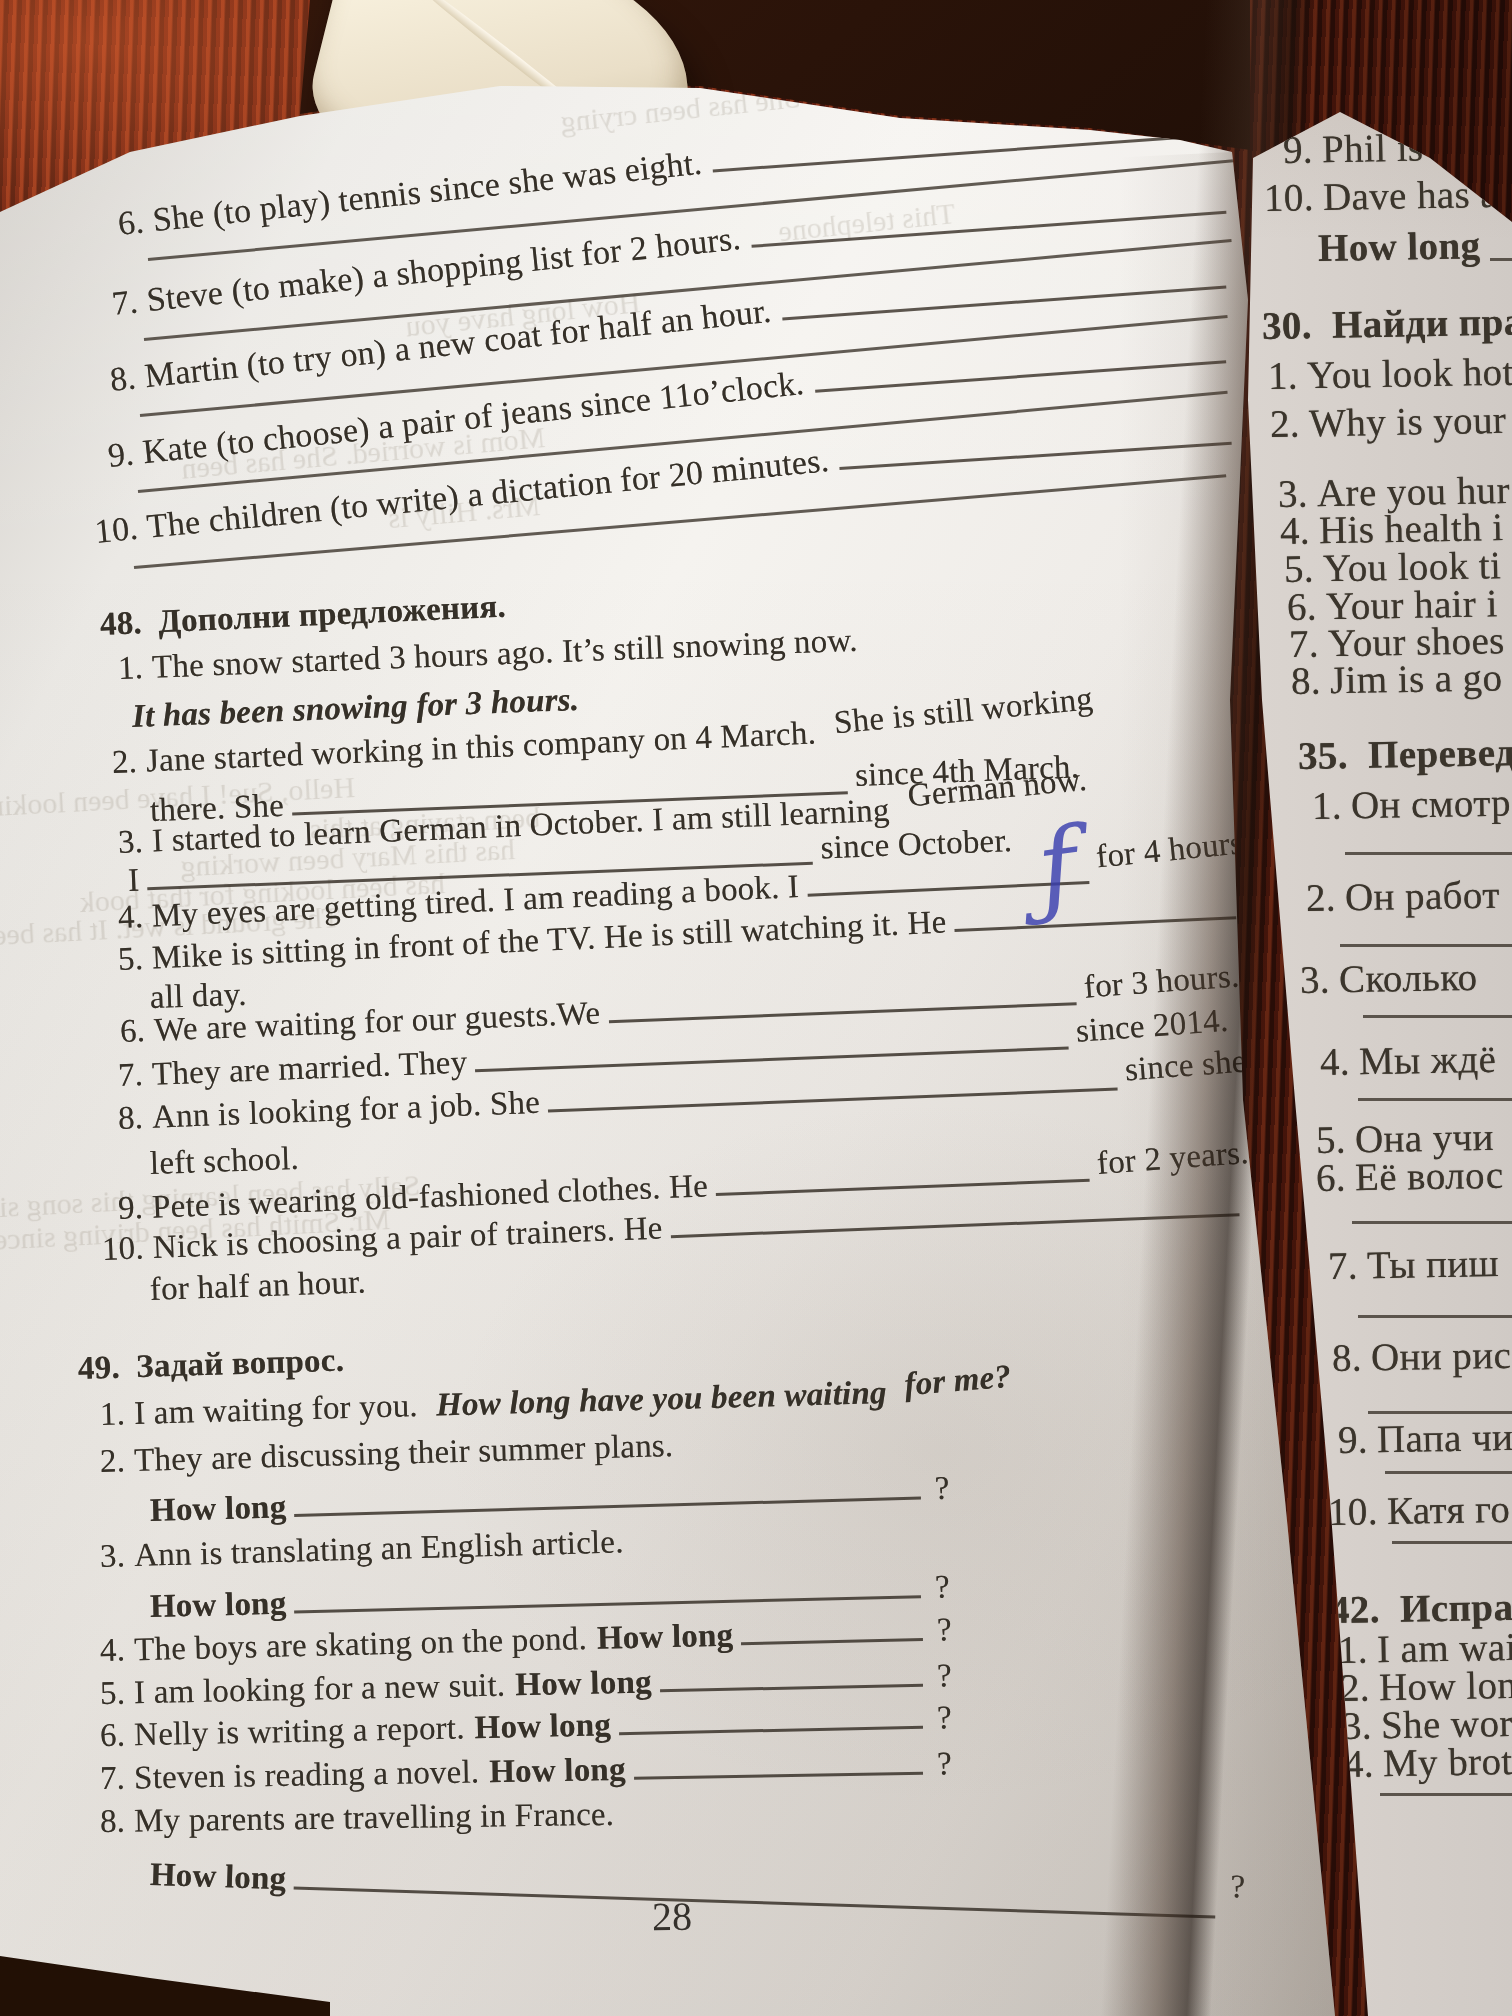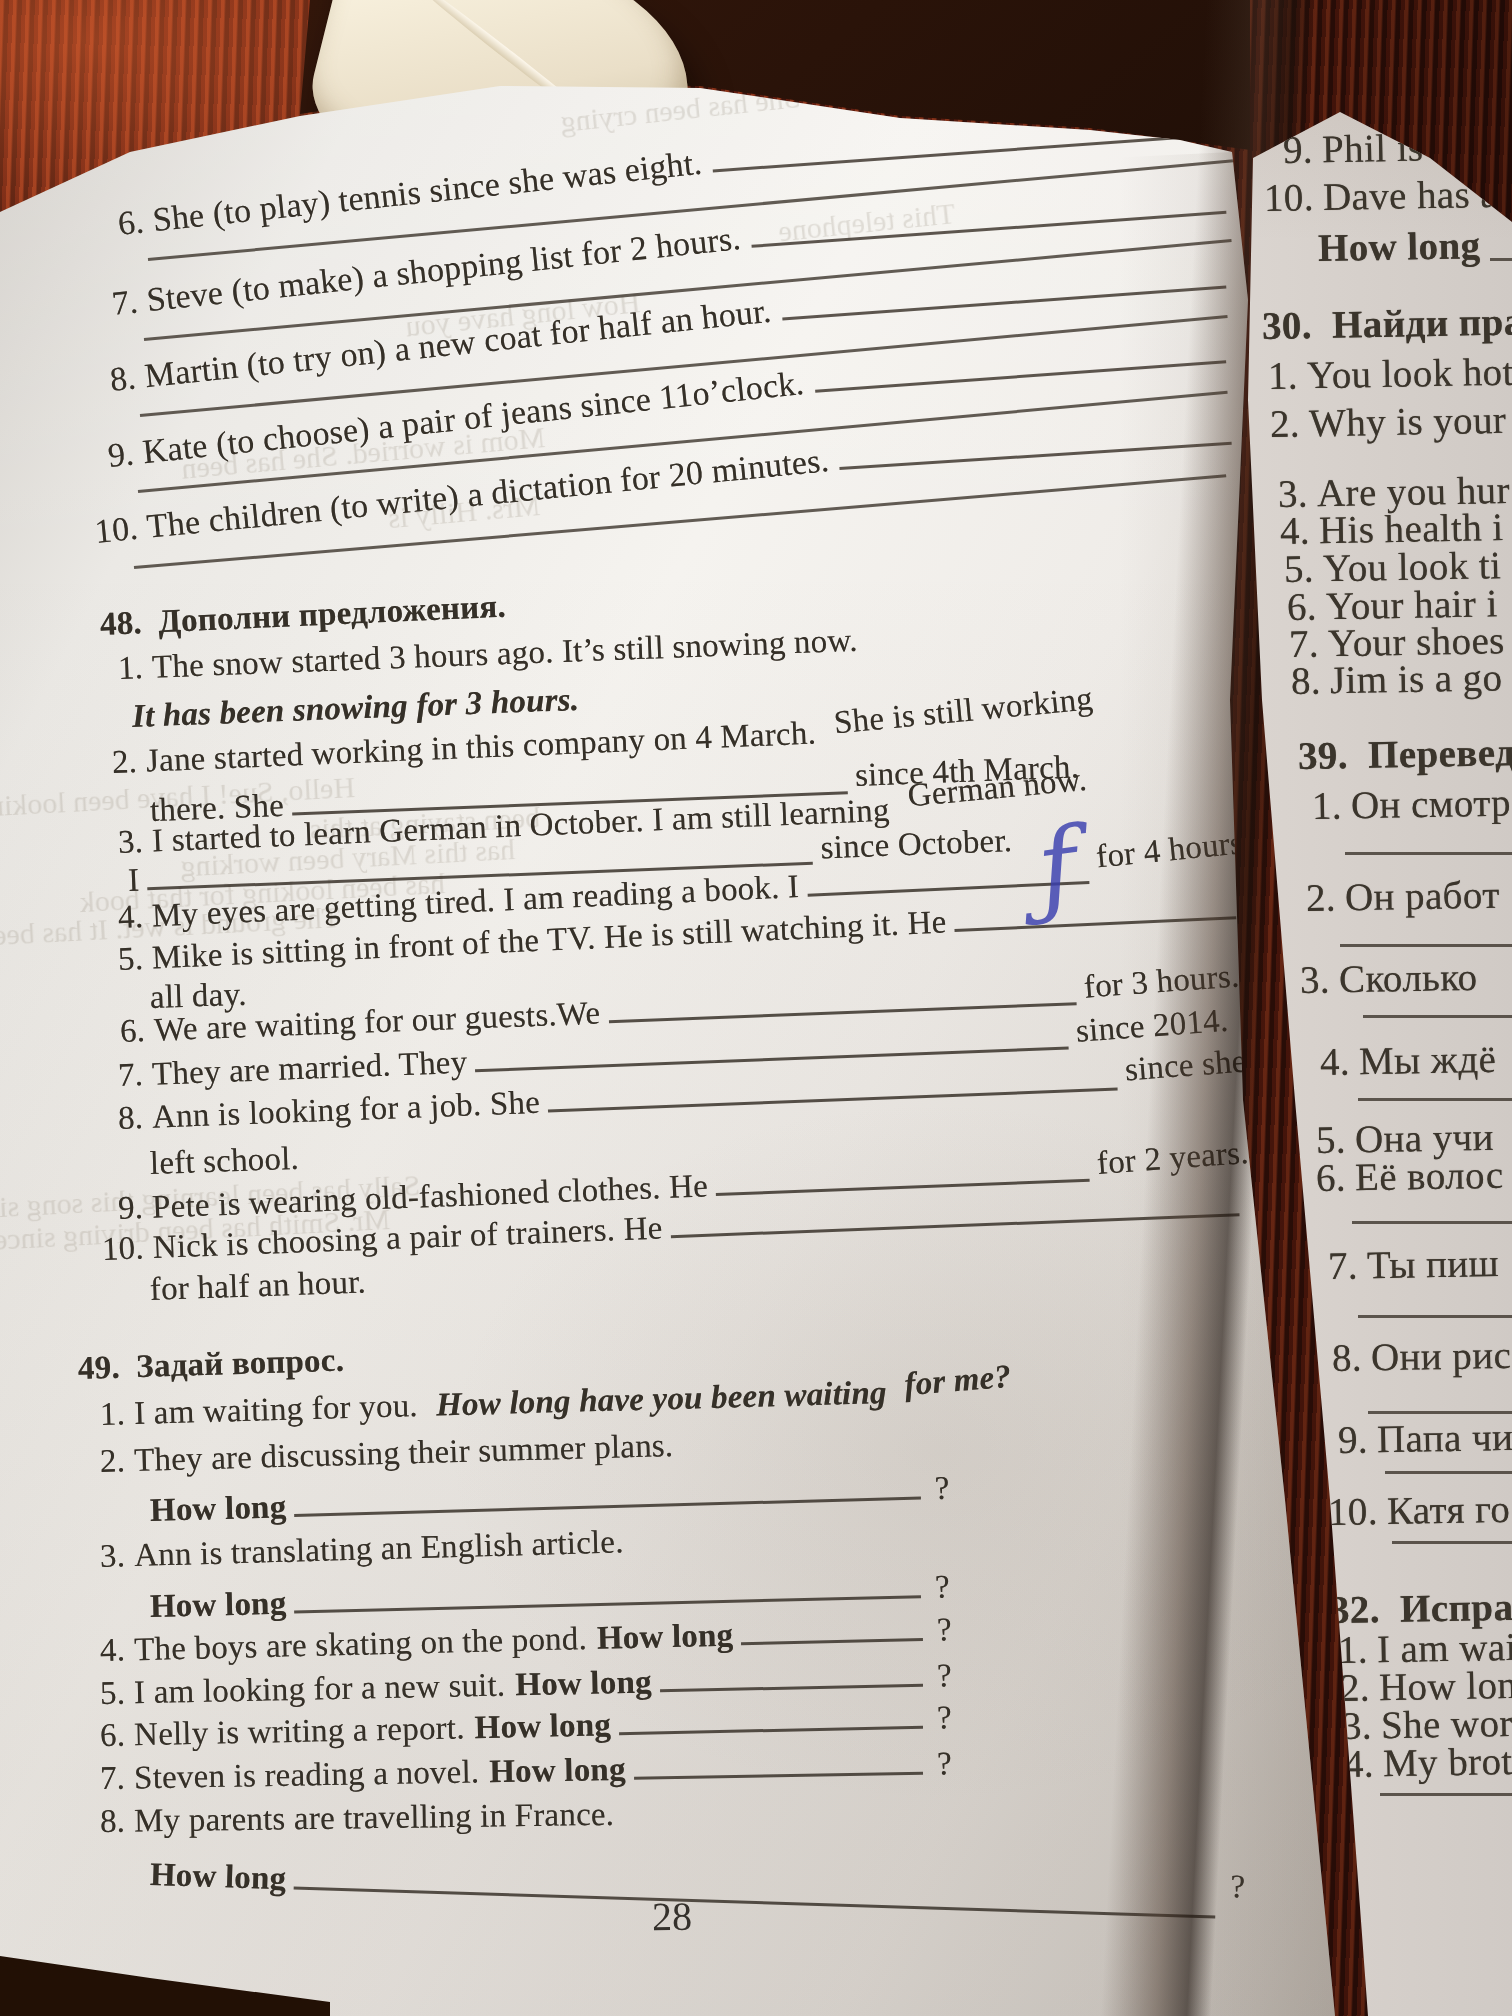--- a/index.html
+++ b/index.html
@@ -302,21 +302,21 @@
     <div class="row rp" style="left:1268px;top:354px;transform:rotate(-1deg)"><span class="num">1.</span><span>You look hot</span></div>
     <div class="row rp" style="left:1270px;top:402px;transform:rotate(-1deg)"><span class="num">2.</span><span>Why is your</span></div>
     <div class="row rp" style="left:1278px;top:472px;transform:rotate(-1deg)"><span class="num">3.</span><span>Are you hur</span></div>
     <div class="row rp" style="left:1280px;top:509px;transform:rotate(-1deg)"><span class="num">4.</span><span>His health i</span></div>
     <div class="row rp" style="left:1284px;top:547px;transform:rotate(-1deg)"><span class="num">5.</span><span>You look ti</span></div>
     <div class="row rp" style="left:1287px;top:585px;transform:rotate(-1deg)"><span class="num">6.</span><span>Your hair i</span></div>
     <div class="row rp" style="left:1289px;top:622px;transform:rotate(-1deg)"><span class="num">7.</span><span>Your shoes</span></div>
     <div class="row rp" style="left:1291px;top:659px;transform:rotate(-1deg)"><span class="num">8.</span><span>Jim is a go</span></div>
 
     <div class="row rp b" style="left:1298px;top:734px;transform:rotate(-1deg)">
-      <span>39.</span>
+      <span>35.</span>
       <span style="margin-left:10px">Переведи</span>
     </div>
     <div class="row rp" style="left:1312px;top:784px;transform:rotate(-1deg)"><span class="num">1.</span><span>Он смотр</span></div>
     <div class="blank" style="left:1345px;top:852px;width:167px"></div>
     <div class="row rp" style="left:1306px;top:876px;transform:rotate(-1deg)"><span class="num">2.</span><span>Он работ</span></div>
     <div class="blank" style="left:1340px;top:944px;width:172px"></div>
     <div class="row rp" style="left:1300px;top:958px;transform:rotate(-1deg)"><span class="num">3.</span><span>Сколько</span></div>
     <div class="blank" style="left:1363px;top:1015px;width:149px"></div>
     <div class="row rp" style="left:1320px;top:1040px;transform:rotate(-1deg)"><span class="num">4.</span><span>Мы ждё</span></div>
     <div class="blank" style="left:1358px;top:1098px;width:154px"></div>
@@ -326,21 +326,21 @@
     <div class="row rp" style="left:1328px;top:1244px;transform:rotate(-1deg)"><span class="num">7.</span><span>Ты пиш</span></div>
     <div class="blank" style="left:1358px;top:1315px;width:154px"></div>
     <div class="row rp" style="left:1332px;top:1336px;transform:rotate(-1deg)"><span class="num">8.</span><span>Они рис</span></div>
     <div class="blank" style="left:1368px;top:1411px;width:144px"></div>
     <div class="row rp" style="left:1338px;top:1418px;transform:rotate(-1deg)"><span class="num">9.</span><span>Папа чи</span></div>
     <div class="blank" style="left:1385px;top:1471px;width:127px"></div>
     <div class="row rp" style="left:1328px;top:1490px;transform:rotate(-1deg)"><span class="num">10.</span><span>Катя го</span></div>
     <div class="blank" style="left:1392px;top:1541px;width:120px"></div>
 
     <div class="row rp b" style="left:1330px;top:1588px;transform:rotate(-1deg)">
-      <span>32.</span>
+      <span>42.</span>
       <span style="margin-left:10px">Исправ</span>
     </div>
     <div class="row rp" style="left:1338px;top:1628px;transform:rotate(-1deg)"><span class="num">1.</span><span>I am wai</span></div>
     <div class="row rp" style="left:1340px;top:1666px;transform:rotate(-1deg)"><span class="num">2.</span><span>How lon</span></div>
     <div class="row rp" style="left:1342px;top:1704px;transform:rotate(-1deg)"><span class="num">3.</span><span>She worl</span></div>
     <div class="row rp" style="left:1344px;top:1742px;transform:rotate(-1deg)"><span class="num">4.</span><span>My broth</span></div>
     <div class="blank" style="left:1380px;top:1793px;width:132px"></div>
   </div>
 
   <div class="table-wedge"></div>

